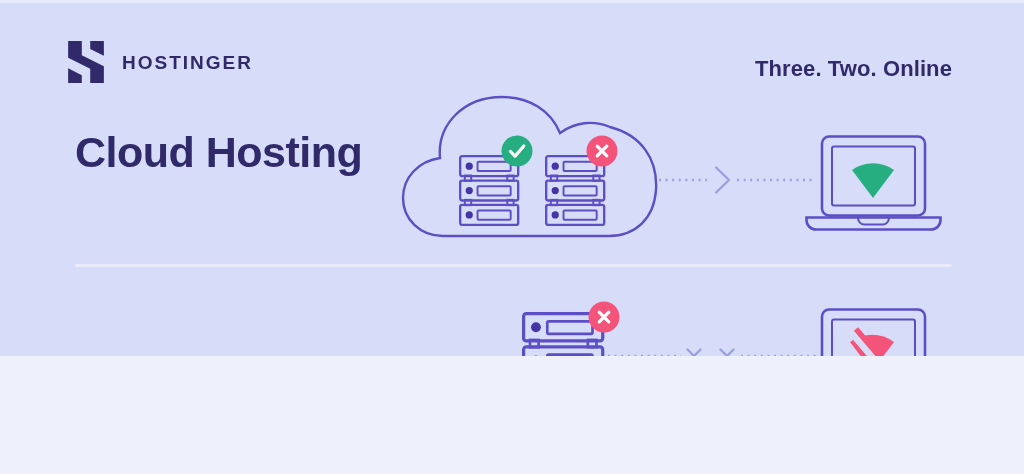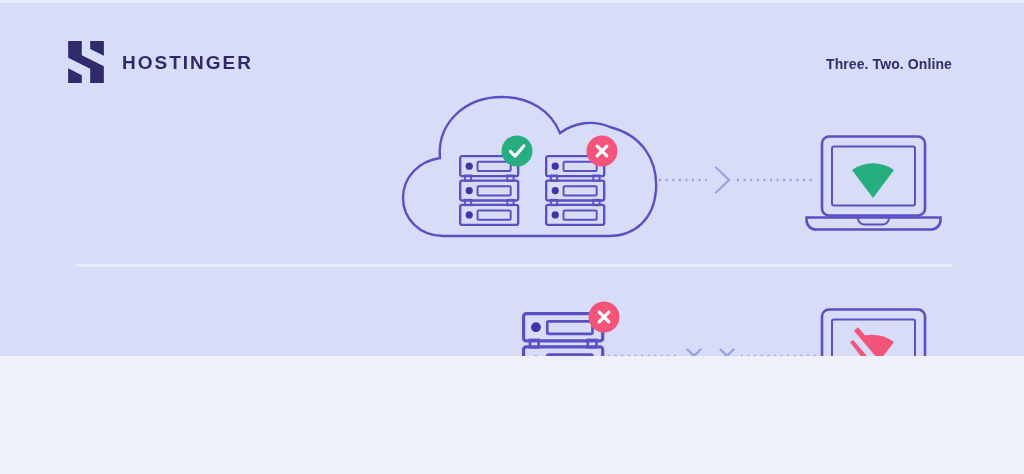--- a/index.html
+++ b/index.html
@@ -13,21 +13,21 @@
     background:rgba(255,255,255,.38);}
   .brand-row{position:absolute;left:68px;top:41px;display:flex;align-items:center;}
   .logo-mark{display:block;}
   .logo-mark path{fill:var(--ink,#302A6B);}
   .brand-name{
     position:absolute;left:122px;top:52px;
     font-size:19px;font-weight:800;letter-spacing:2px;color:var(--ink,#302A6B);
   }
   .tagline{
     position:absolute;right:80px;top:56px;
-    font-size:14px;font-weight:700;color:var(--ink,#302A6B);letter-spacing:.1px;
+    font-size:22px;font-weight:700;color:var(--ink,#302A6B);letter-spacing:.1px;
   }
   .section-title{
     position:absolute;left:75px;
     font-size:43px;font-weight:700;color:var(--ink,#302A6B);letter-spacing:-.5px;
   }
   .title-cloud{top:128px;}
   .title-trad{top:307px;}
   .divider{
     position:absolute;left:75px;top:264px;width:877px;height:3px;border-radius:2px;
     background:var(--divider,#E9EBFB);
@@ -90,20 +90,21 @@
 <div class="canvas">
 
   <svg class="logo-mark brand-row" width="36" height="42" viewBox="0 0 34 40">
     <path d="M0 0 H13 V13.5 L34 24 V40 H21 V26.5 L0 16 Z"></path>
     <path d="M21 0 H34 V14 L21 7.5 Z"></path>
     <path d="M0 26 L13 32.5 V40 H0 Z"></path>
   </svg>
   <div class="brand-name">HOSTINGER</div>
   <div class="tagline">Three. Two. Online</div>
 
+  <div class="section-title title-cloud">Cloud Hosting</div>
 
   <div class="divider"></div>
 
   <svg class="illu illu-top" width="560" height="152" viewBox="395 88 560 152">
     <path class="ln" d="
       M 443,236
       C 420,236 403,219 403,198
       C 403,177 419,161 440,158
       C 437,124 464,97 502,97
       C 530,97 551,111 560,133

